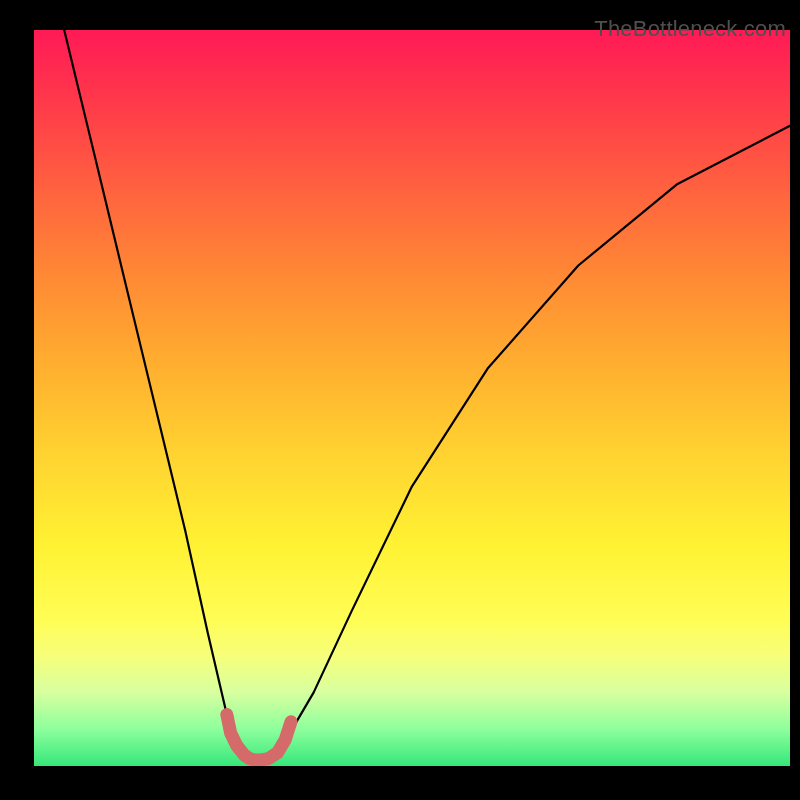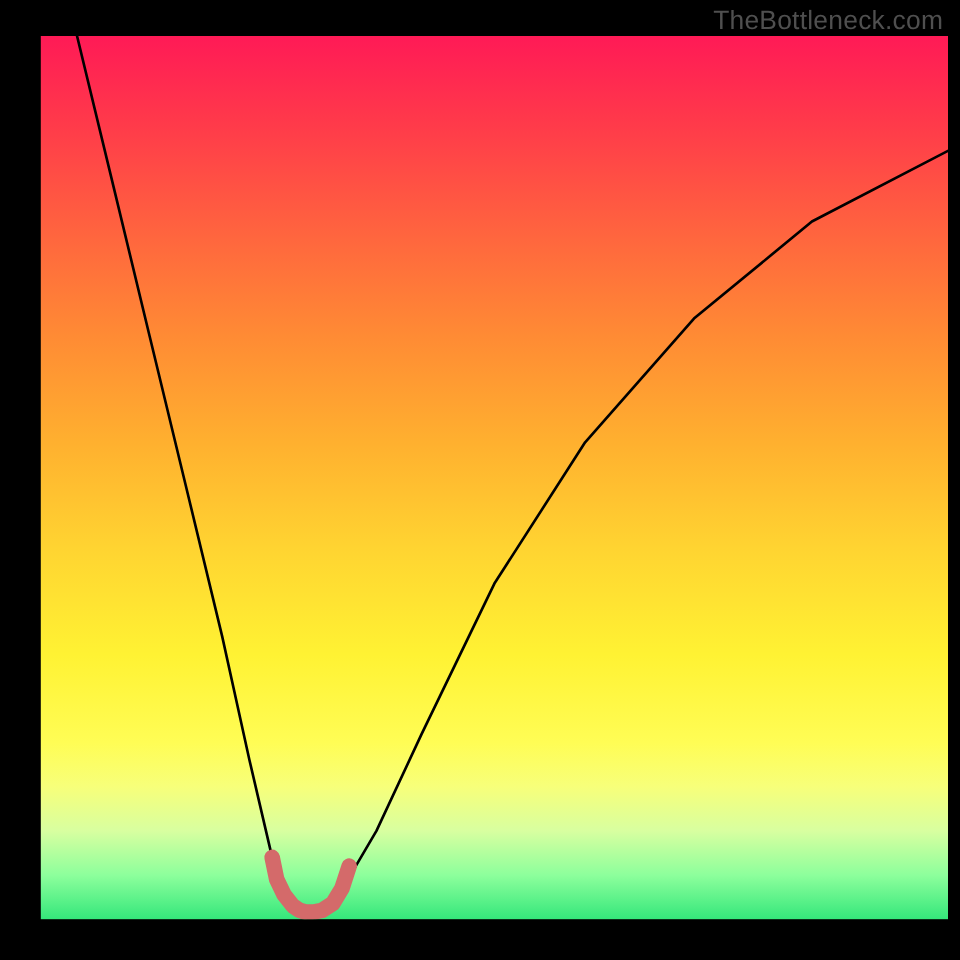--- a/index.html
+++ b/index.html
@@ -12,21 +12,21 @@
     overflow: hidden;
   }
   .frame {
     position: relative;
     width: 800px;
     height: 800px;
     background: #000;
   }
   .watermark {
     position: absolute;
-    top: 4px;
+    top: 16px;
     right: 14px;
     color: #4f4f4f;
     font-size: 22px;
     font-weight: 400;
     letter-spacing: 0.2px;
     z-index: 10;
     user-select: none;
   }
   .plot {
     position: absolute;

